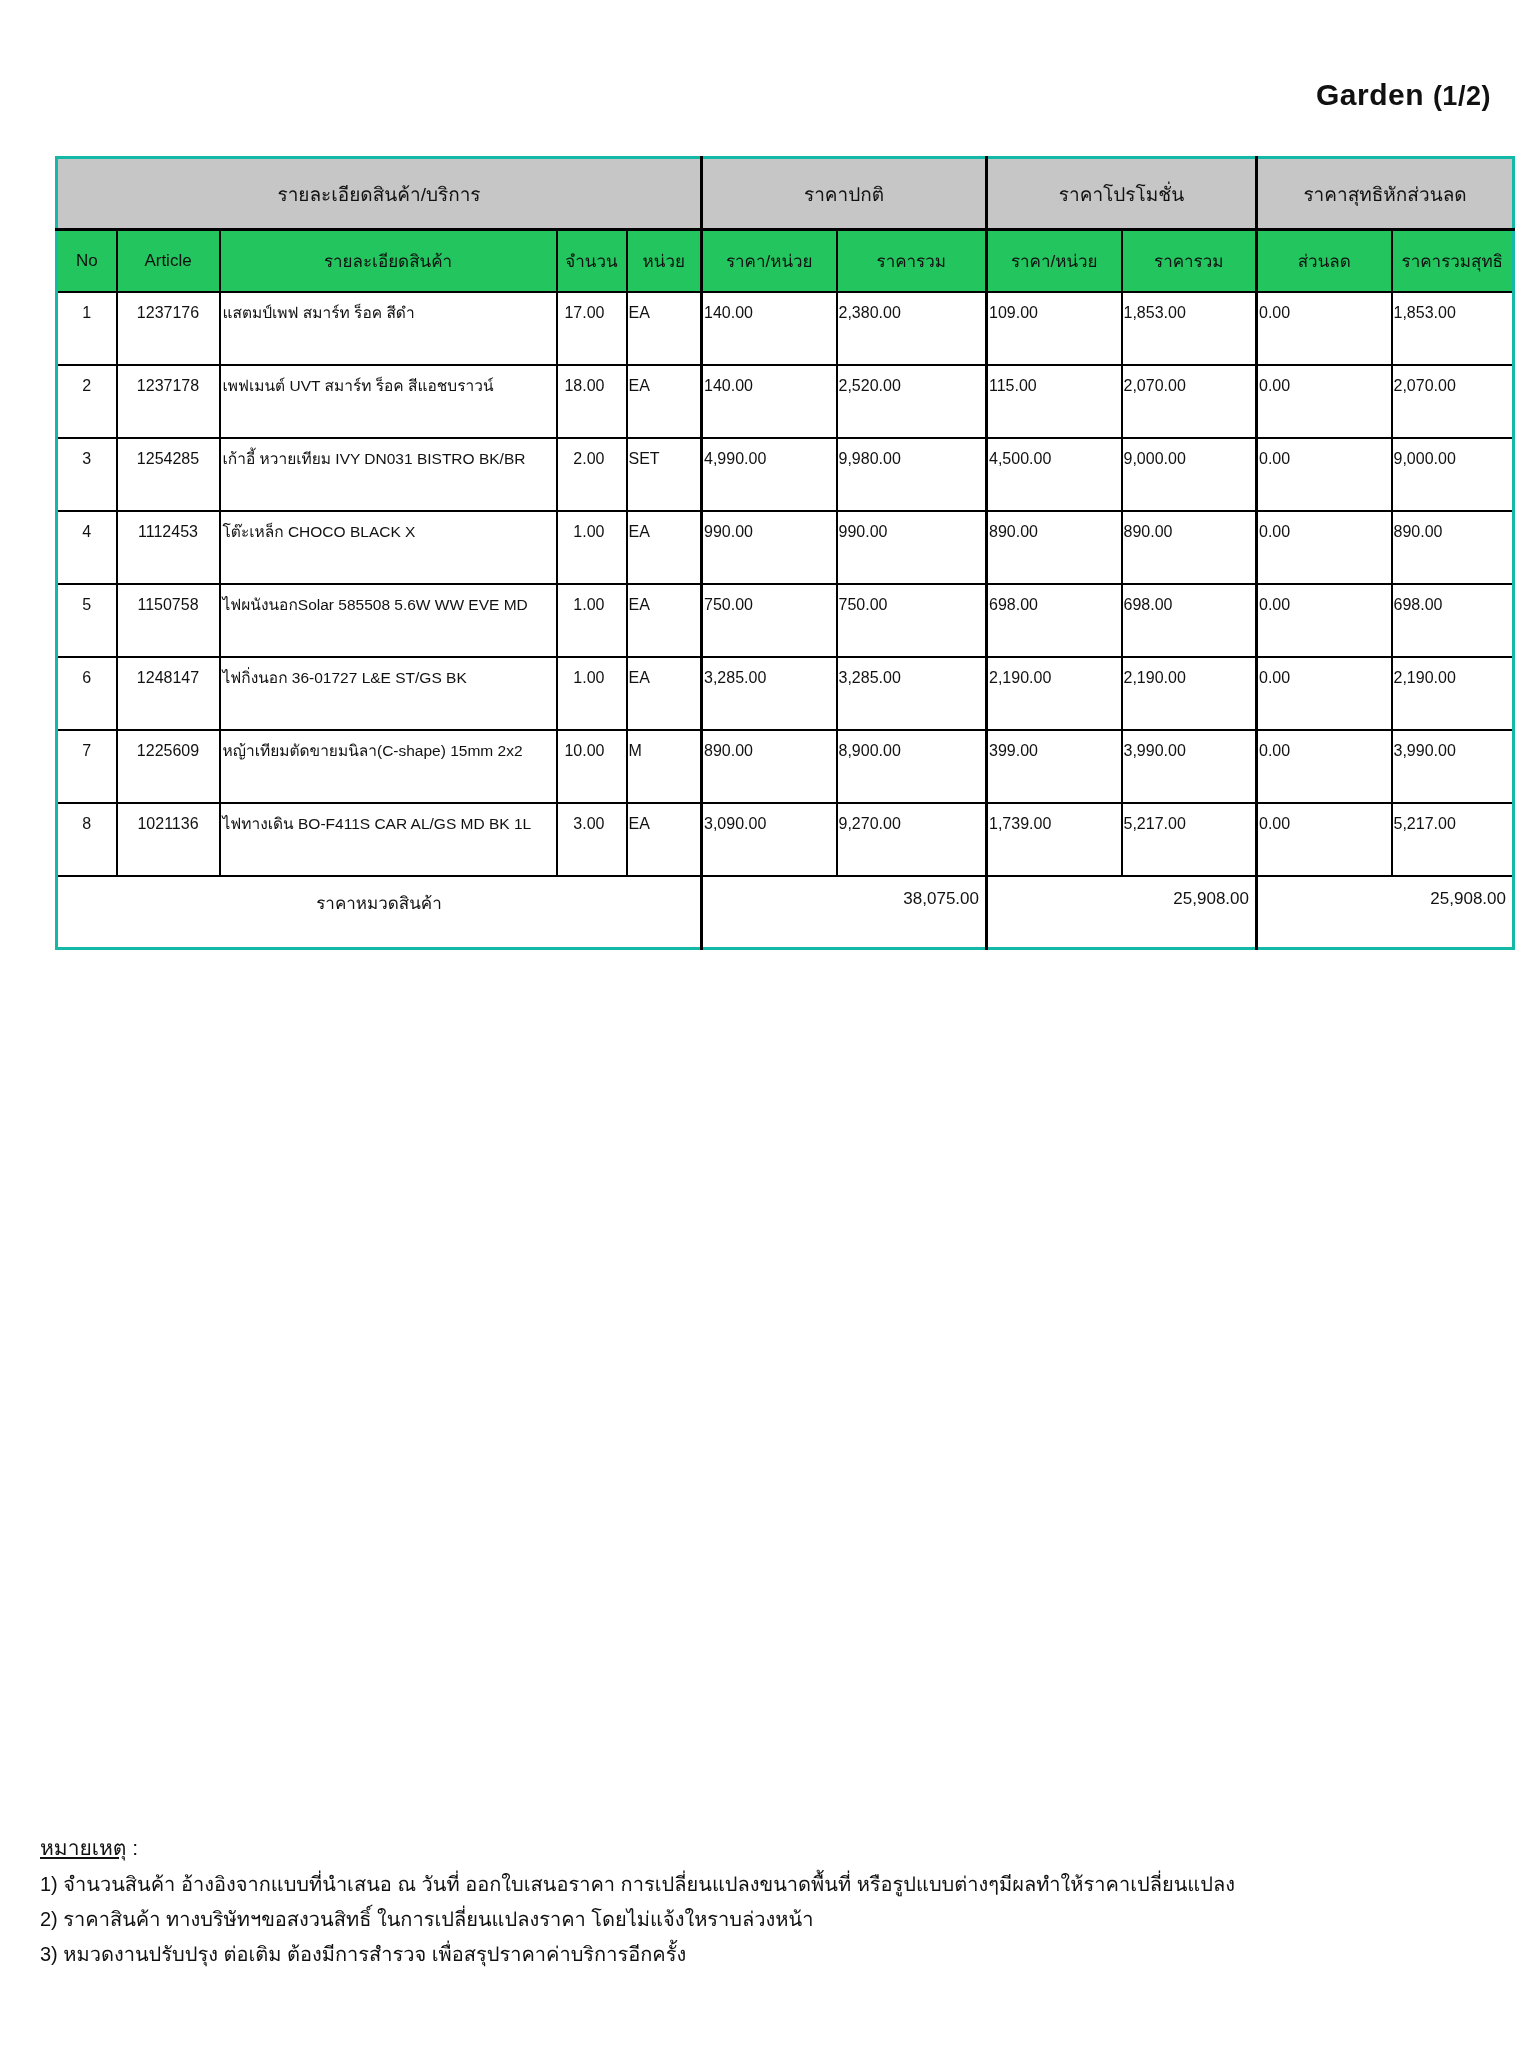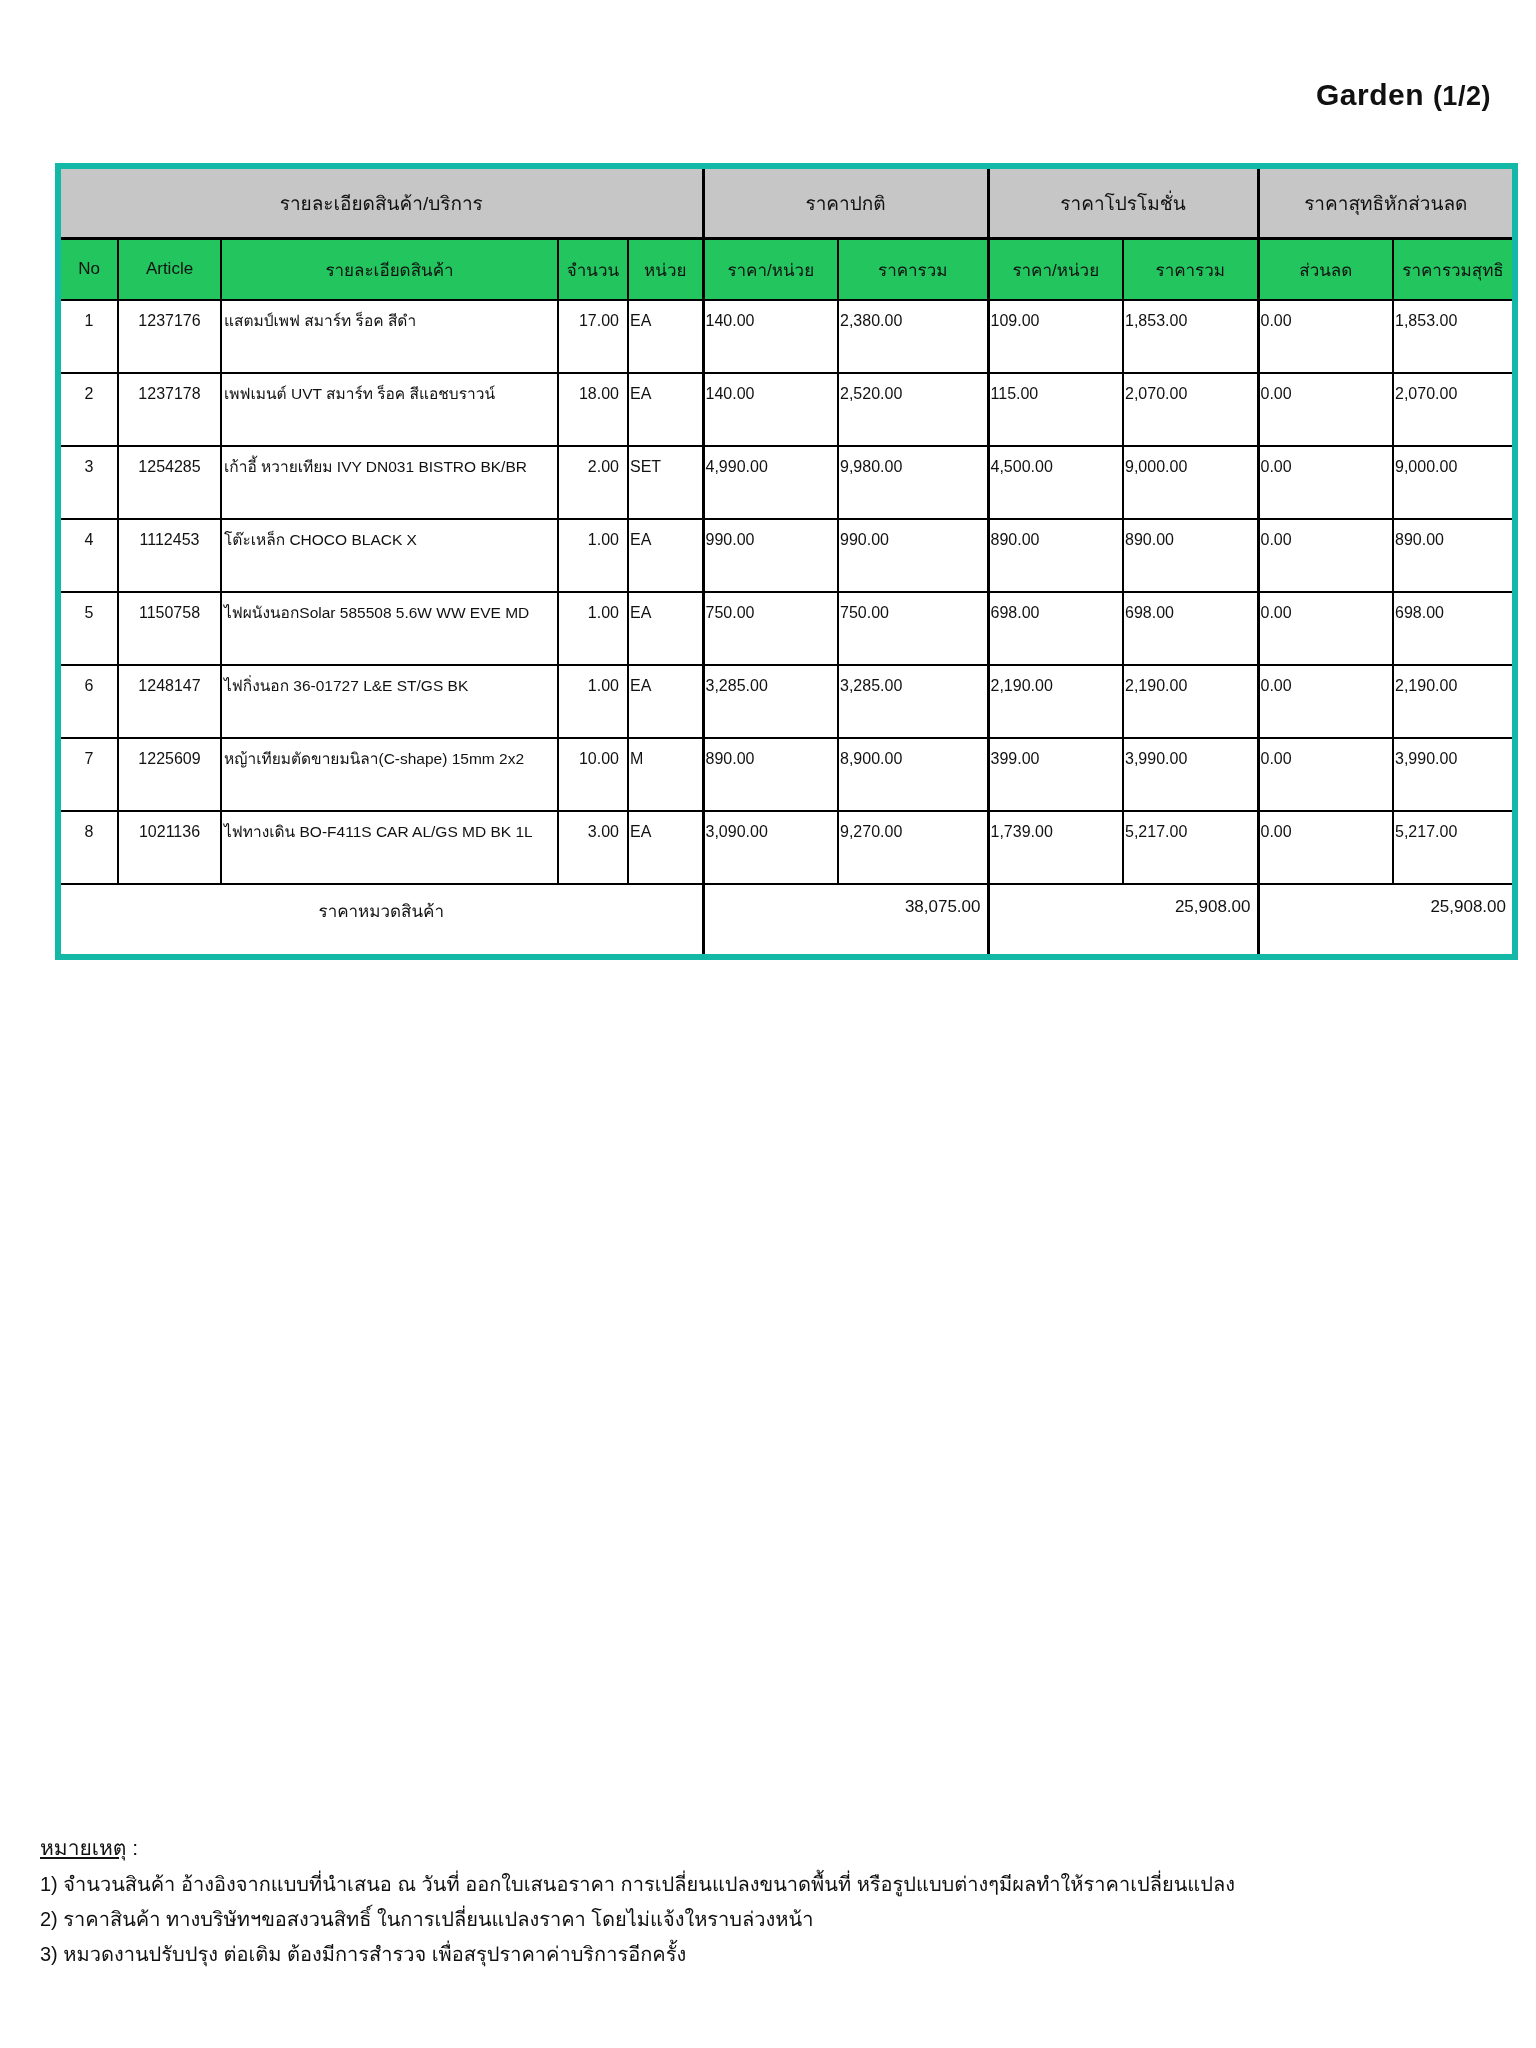--- a/index.html
+++ b/index.html
@@ -15,25 +15,25 @@
     position:absolute;
     top:78px;left:1316px;
     font-weight:bold;
     font-size:30px;
     letter-spacing:0.5px;
     white-space:nowrap;
   }
   .doc-title .pagepart{font-size:27px;}
   table.quote{
     position:absolute;
-    top:163px;left:55px;
+    top:156px;left:55px;
     border-collapse:collapse;
     table-layout:fixed;
     width:1457px;
-    border:6px solid #14b8a6;
+    border:3px solid #14b8a6;
   }
   table.quote th, table.quote td{
     border:2px solid #000;
     overflow:hidden;
     white-space:nowrap;
     box-sizing:border-box;
   }
   tr.section-row th{
     height:72px;
     background:#c6c6c6;
@@ -53,21 +53,21 @@
   }
   tbody td{
     height:73px;
     vertical-align:top;
     padding-top:11px;
     font-size:16px;
   }
   td.c-no{text-align:center;}
   td.c-article{text-align:center;}
   td.c-desc{text-align:left;padding-left:2px;padding-top:7px;font-size:15.5px;}
-  td.c-qty{text-align:right;padding-right:8px;}
+  td.c-qty{text-align:right;padding-right:21px;}
   td.c-unit{text-align:left;}
   td.num{padding-right:6px;}
   .sec-l{border-left-width:3px !important;}
   tfoot td{
     height:73px;
     vertical-align:top;
     padding-top:12px;
     font-size:17px;
     border-top-width:3px;
   }

